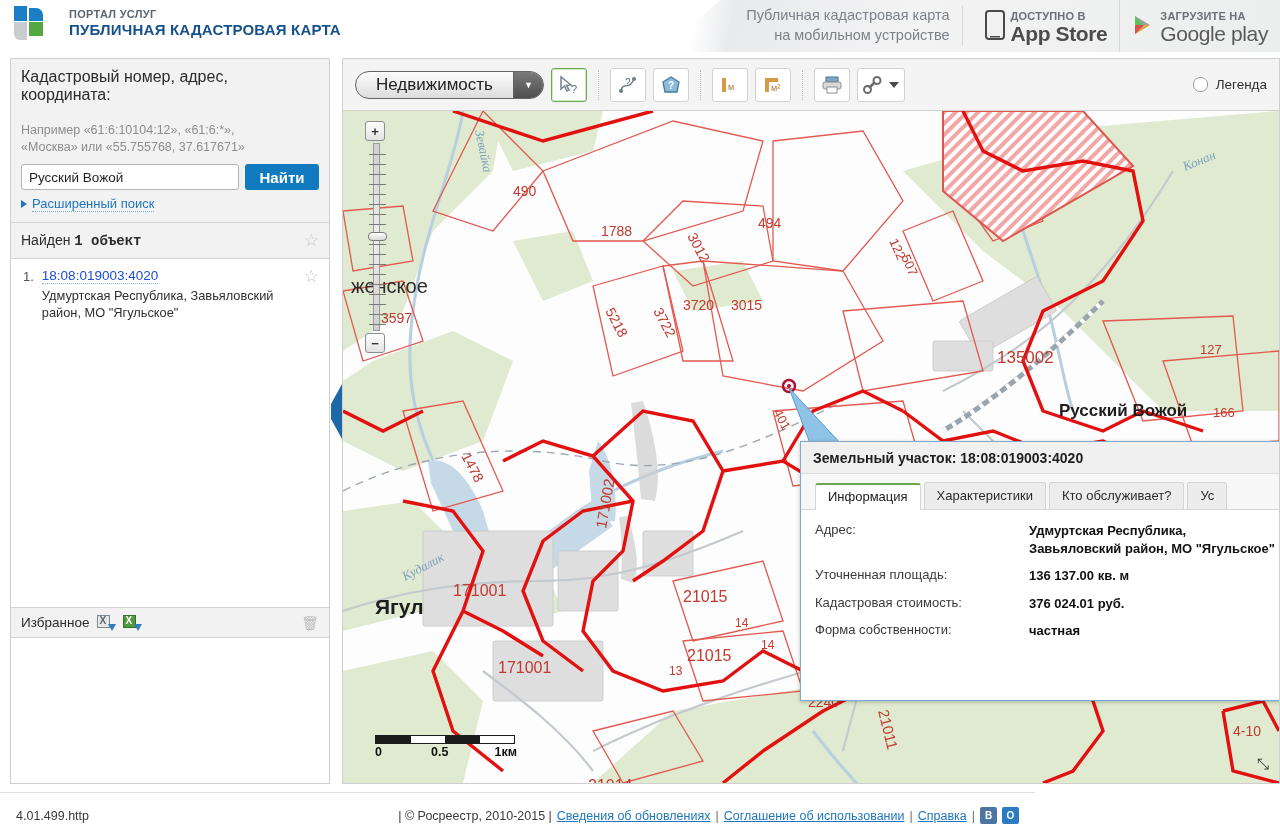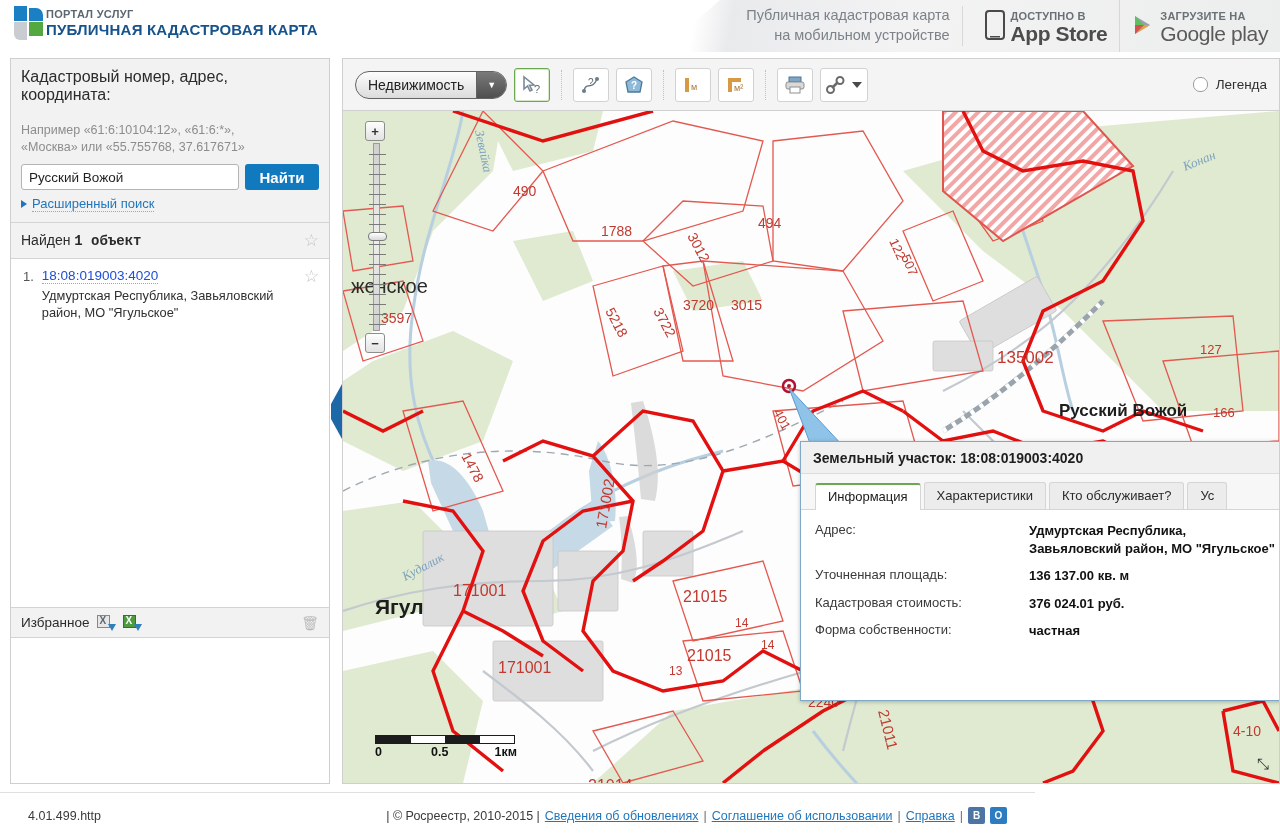--- a/index.html
+++ b/index.html
@@ -16,21 +16,21 @@
   #app { position: relative; width: 1280px; height: 838px; }
 
   
   #header {
     position: absolute; left: 0; top: 0; width: 1280px; height: 52px;
     background: #ffffff;
     overflow: hidden;
   }
   #logo-block {
     position: absolute; left: 14px; top: 6px;
-    display: flex; align-items: center; gap: 2px;
+    display: flex; align-items: center; gap: 25px;
   }
   .logo-mark {
     position: relative; width: 30px; height: 34px;
   }
   .logo-mark .lq { position: absolute; }
   .logo-mark .q1 { left: 0; top: 0; width: 13px; height: 15px; background: #1b7fc4; }
   .logo-mark .q2 { left: 15px; top: 2px; width: 14px; height: 13px; background: #1b7fc4; border-radius: 0 7px 0 0;}
   .logo-mark .q3 { left: 0; top: 16px; width: 13px; height: 18px; background: #c9ccd0; border-radius: 0 0 0 6px;}
   .logo-mark .q4 { left: 15px; top: 16px; width: 14px; height: 14px; background: #53a93f; }
   .logo-text { line-height: 1.15; }
@@ -141,21 +141,21 @@
   #map-toolbar {
     position: absolute; left: 0; top: 0; width: 100%; height: 52px;
     background: #f4f4f4; border-bottom: 1px solid #d0d0d0;
     display: flex; align-items: center; padding: 0 12px; gap: 7px; z-index: 10;
   }
   #layer-select {
     display: inline-flex; align-items: stretch; height: 28px;
     border: 1px solid #636363; border-radius: 14px; overflow: hidden;
     background: linear-gradient(#fdfdfd,#dcdcdc); cursor: pointer;
   }
-  #layer-select .lbl { padding: 0 12px; display: flex; align-items: center; font-size: 14px; color: #222; }
+  #layer-select .lbl { padding: 0 20px; display: flex; align-items: center; font-size: 17px; color: #222; }
   #layer-select .drop {
     width: 30px; display: flex; align-items: center; justify-content: center;
     background: linear-gradient(#7a7a7a,#4f4f4f); color: #fff; font-size: 9px;
     border-left: 1px solid #636363;
   }
   .tool-btn {
     width: 36px; height: 34px; background: #fff; border: 1px solid #d2d2d2; border-radius: 3px;
     display: flex; align-items: center; justify-content: center; cursor: pointer;
     position: relative;
   }
@@ -251,21 +251,21 @@
   .prow .k { width: 214px; color: #3a3a3a; }
   .prow .v { flex: 1; color: #111; font-weight: bold; line-height: 1.35; }
   #popup-pointer {
     position: absolute; left: 0; top: 0; z-index: 13; pointer-events: none;
   }
 
   
   #footer {
     position: absolute; left: 0; top: 792px; width: 1035px; height: 46px;
     background: #fff; border-top: 1px solid #e0e0e0;
-    display: flex; align-items: center; padding: 0 28px;
+    display: flex; align-items: center; padding: 0 16px;
     font-size: 12.5px; color: #3a3a3a;
   }
   #footer-left { }
   #footer-right { margin-left: auto; display: flex; align-items: center; gap: 5px; }
   #footer-right a { color: #1f76bd; text-decoration: underline; cursor: pointer; }
   #footer-right .sep { color: #6d6d6d; }
   .soc {
     width: 17px; height: 17px; background: #2a7ebb; color: #fff; font-size: 10px; font-weight: bold;
     display: inline-flex; align-items: center; justify-content: center; border-radius: 2px; cursor: pointer;
   }

